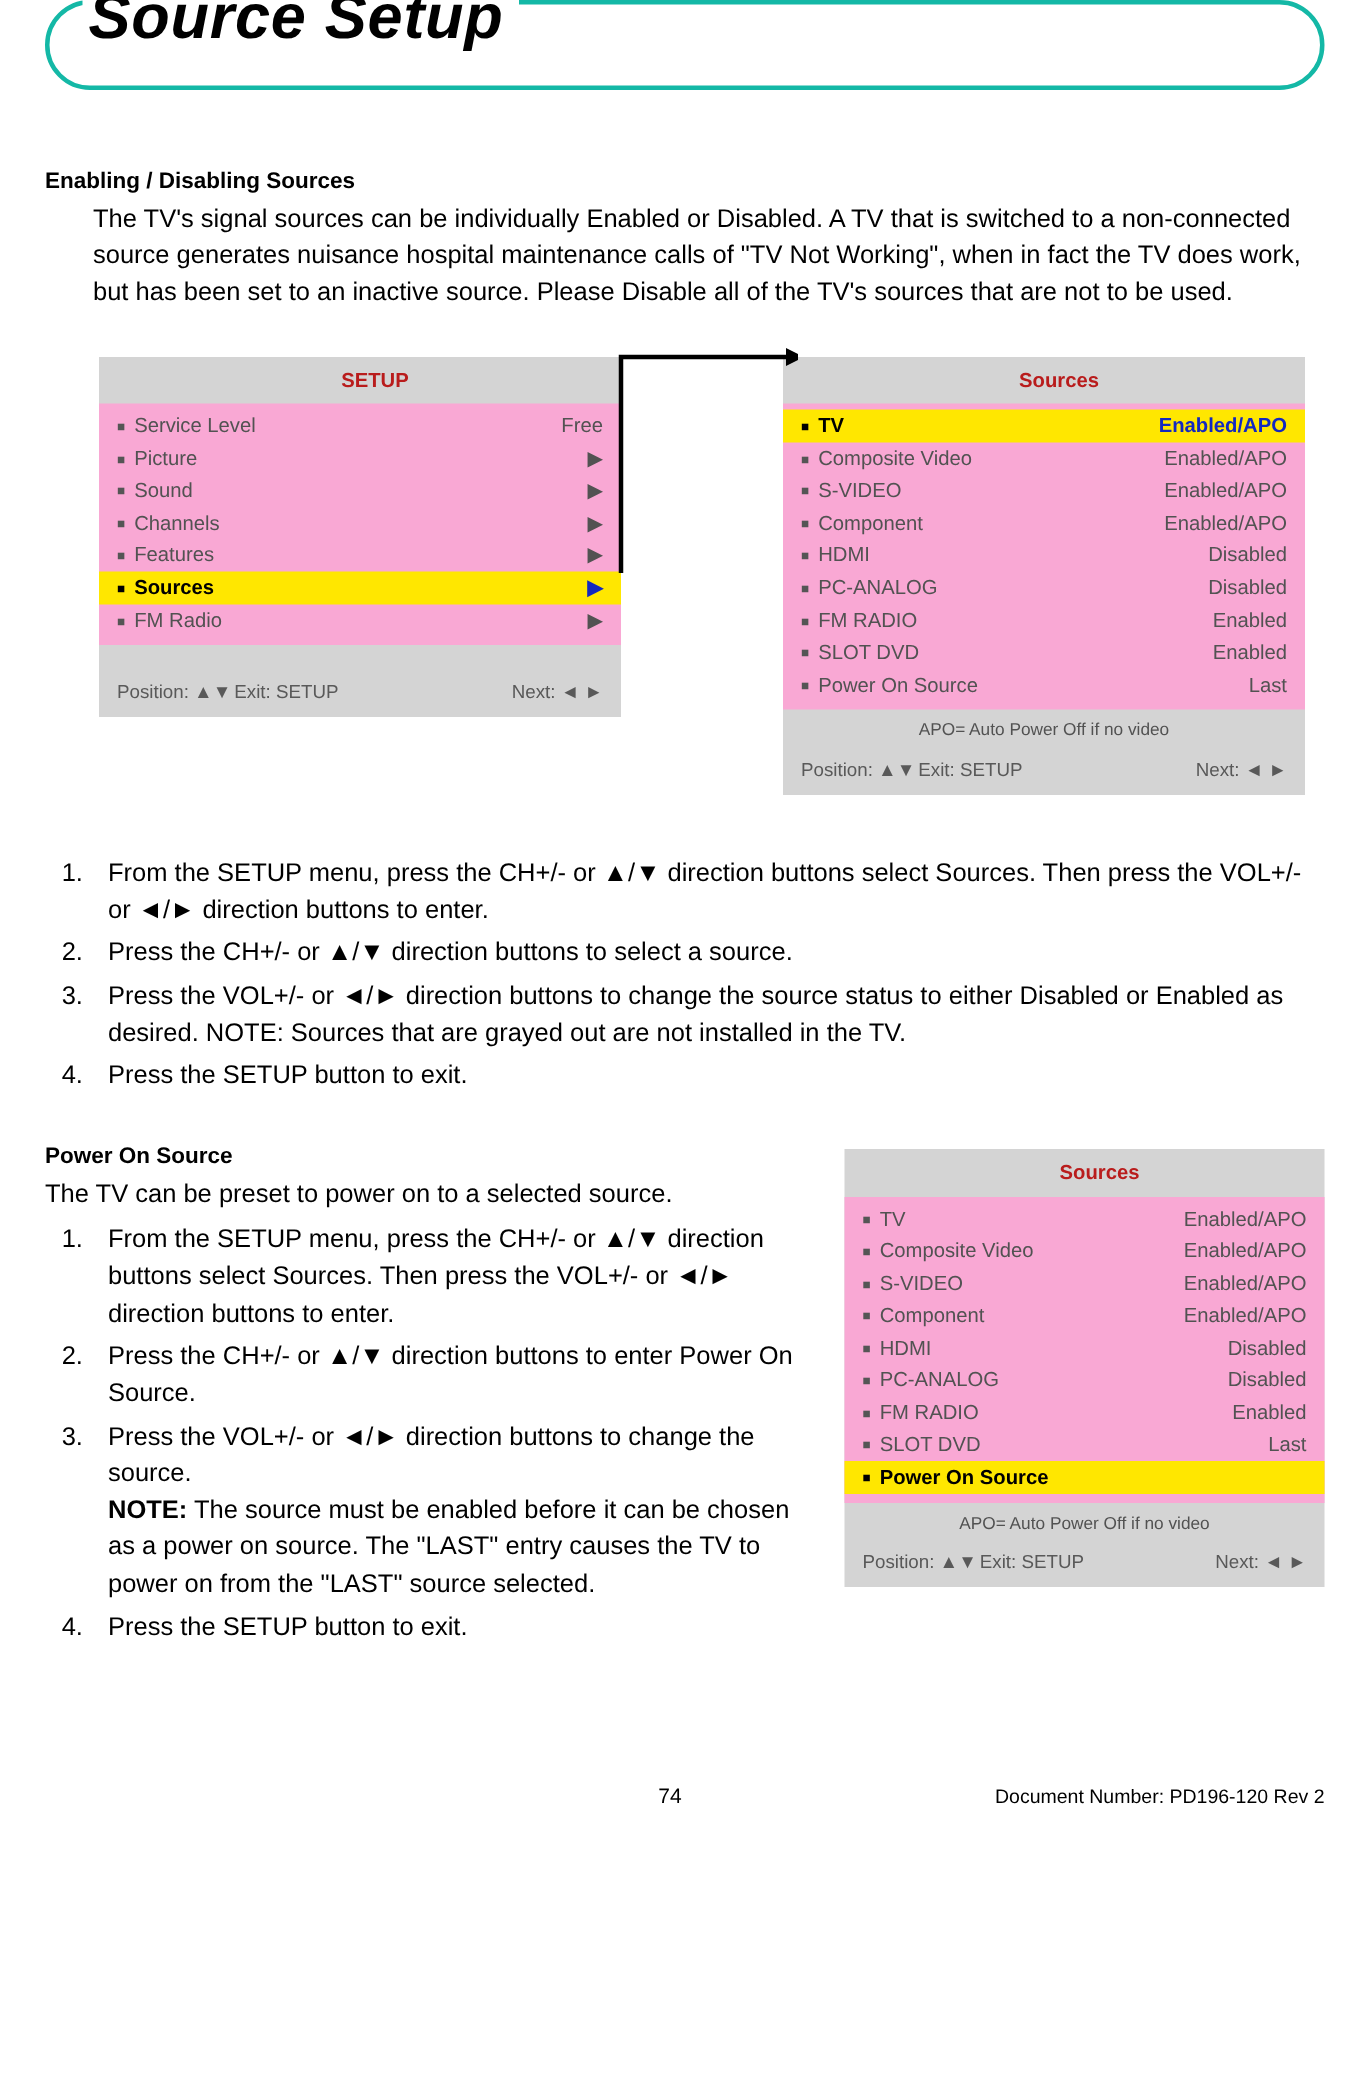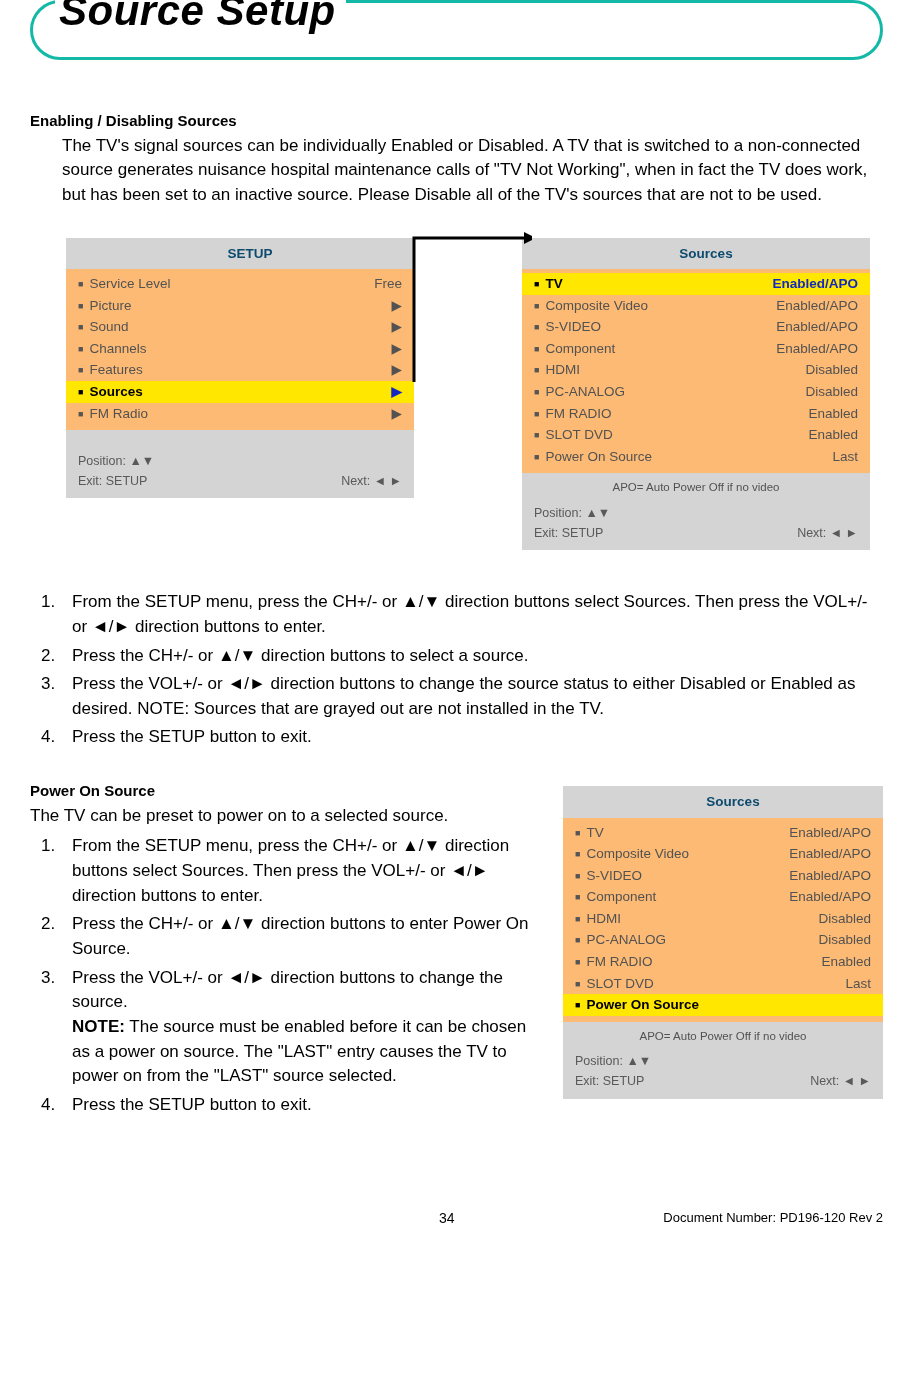--- a/index.html
+++ b/index.html
@@ -7,30 +7,30 @@
   .title-box { position: relative; border: 3px solid #14b8a6; border-radius: 40px; height: 60px; margin: 0 0 50px; }
   .title-box .cut { position: absolute; top: -22px; left: 22px; background: #fff; padding: 0 10px 0 4px; font-size: 42px; font-weight: 800; font-style: italic; letter-spacing: 0.5px; }
   .section-head { font-weight: 700; font-size: 15px; margin-bottom: 2px; }
   p { margin-bottom: 6px; }
   .intro { margin-bottom: 30px; margin-left: 32px; }
   ol { padding-left: 30px; margin: 0 0 30px; }
   ol li { padding-left: 12px; margin-bottom: 4px; }
   .figs { display: flex; align-items: flex-start; gap: 38px; margin: 0 0 40px 36px; position: relative; }
   .menu-box { background: #d4d4d4; font-size: 13.5px; color: #525252; width: 348px; }
   .menu-box.small { width: 320px; }
-  .menu-title { text-align: center; font-weight: 600; padding: 6px 0; color: #0c4a6e; margin-left: 20px; }
-  .menu-body { background: #fdba74; padding: 4px 12px 6px; }
+  .menu-title { text-align: center; font-weight: 600; padding: 6px 0; color: #b91c1c; margin-left: 20px; }
+  .menu-body { background: #f9a8d4; padding: 4px 12px 6px; }
   .menu-row { display: flex; justify-content: space-between; align-items: center; padding: 1px 0; }
   .menu-row.sel { background: #ffe700; margin: 0 -12px; padding: 1px 12px; color: #000; font-weight: 600; }
   .menu-row .lab::before { content: "■"; font-size: 9px; margin-right: 6px; position: relative; top: -1px; color: #555; }
   .menu-row.sel .lab::before { color: #000; }
   .menu-row.sel .val { color: #1328c0; font-weight: 700; }
   .menu-note { font-size: 11.5px; text-align: center; padding: 6px 0 4px; }
   .menu-foot { padding: 4px 12px 8px; display: flex; justify-content: space-between; color: #595959; font-size: 12.5px; }
-  .menu-foot .col { display: flex; flex-direction: column; gap: 2px; }
+  .menu-foot .col { display: flex; gap: 2px; }
   .arrow-connector { position: absolute; pointer-events: none; }
   .sec2-wrap { display: flow-root; }
   .float-menu { float: right; margin: 6px 0 6px 20px; }
   .footer { display: flex; justify-content: space-between; align-items: flex-end; font-size: 14px; margin-top: 60px; }
   .footer .pg { flex: 1; text-align: center; }
   .footer .doc { font-size: 13px; }
   .blank-row { height: 18px; }
 </style>
 </head>
 <body>
@@ -212,15 +212,15 @@
   <ol id="sec2-ol">
       <li>From the SETUP menu, press the CH+/- or ▲/▼ direction buttons select Sources. Then press the VOL+/- or ◄/► direction buttons to enter.</li>
       <li>Press the CH+/- or ▲/▼ direction buttons to enter Power On Source.</li>
       <li><span>Press the VOL+/- or ◄/► direction buttons to change the source.</span><br><strong>NOTE:</strong><span> The source must be enabled before it can be chosen as a power on source. The "LAST" entry causes the TV to power on from the "LAST" source selected.</span></li>
       <li>Press the SETUP button to exit.</li>
     </ol>
 </div>
 
 <div class="footer">
   <span style="width:200px"></span>
-  <span class="pg">34</span>
+  <span class="pg">74</span>
   <span class="doc">Document Number: PD196-120 Rev 2</span>
 </div>
 
 </body></html>

